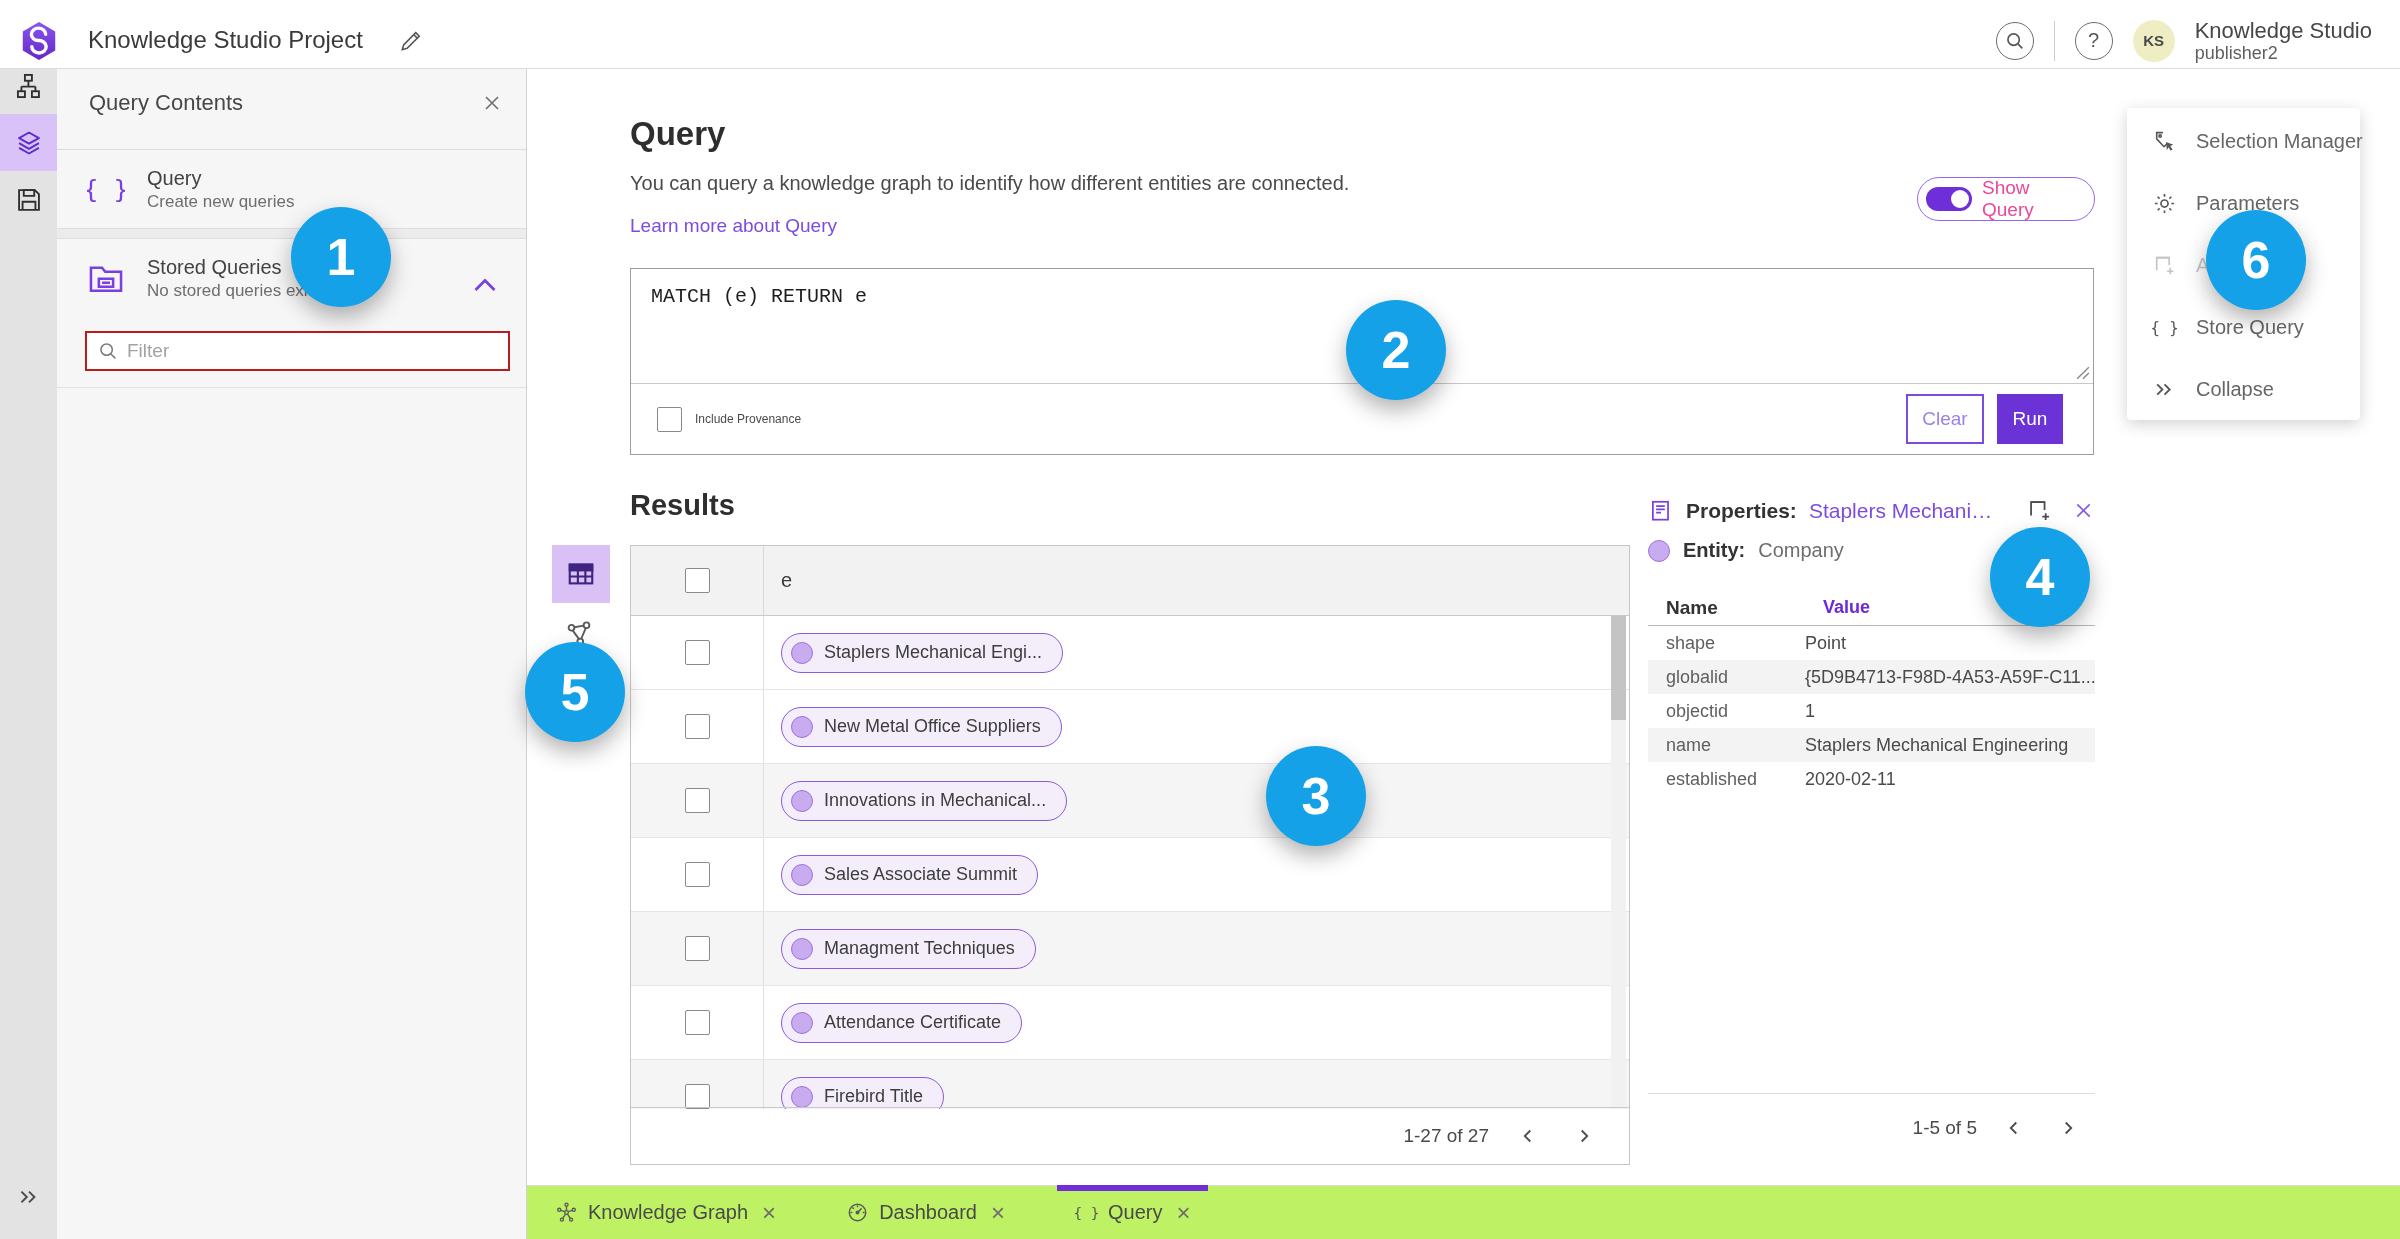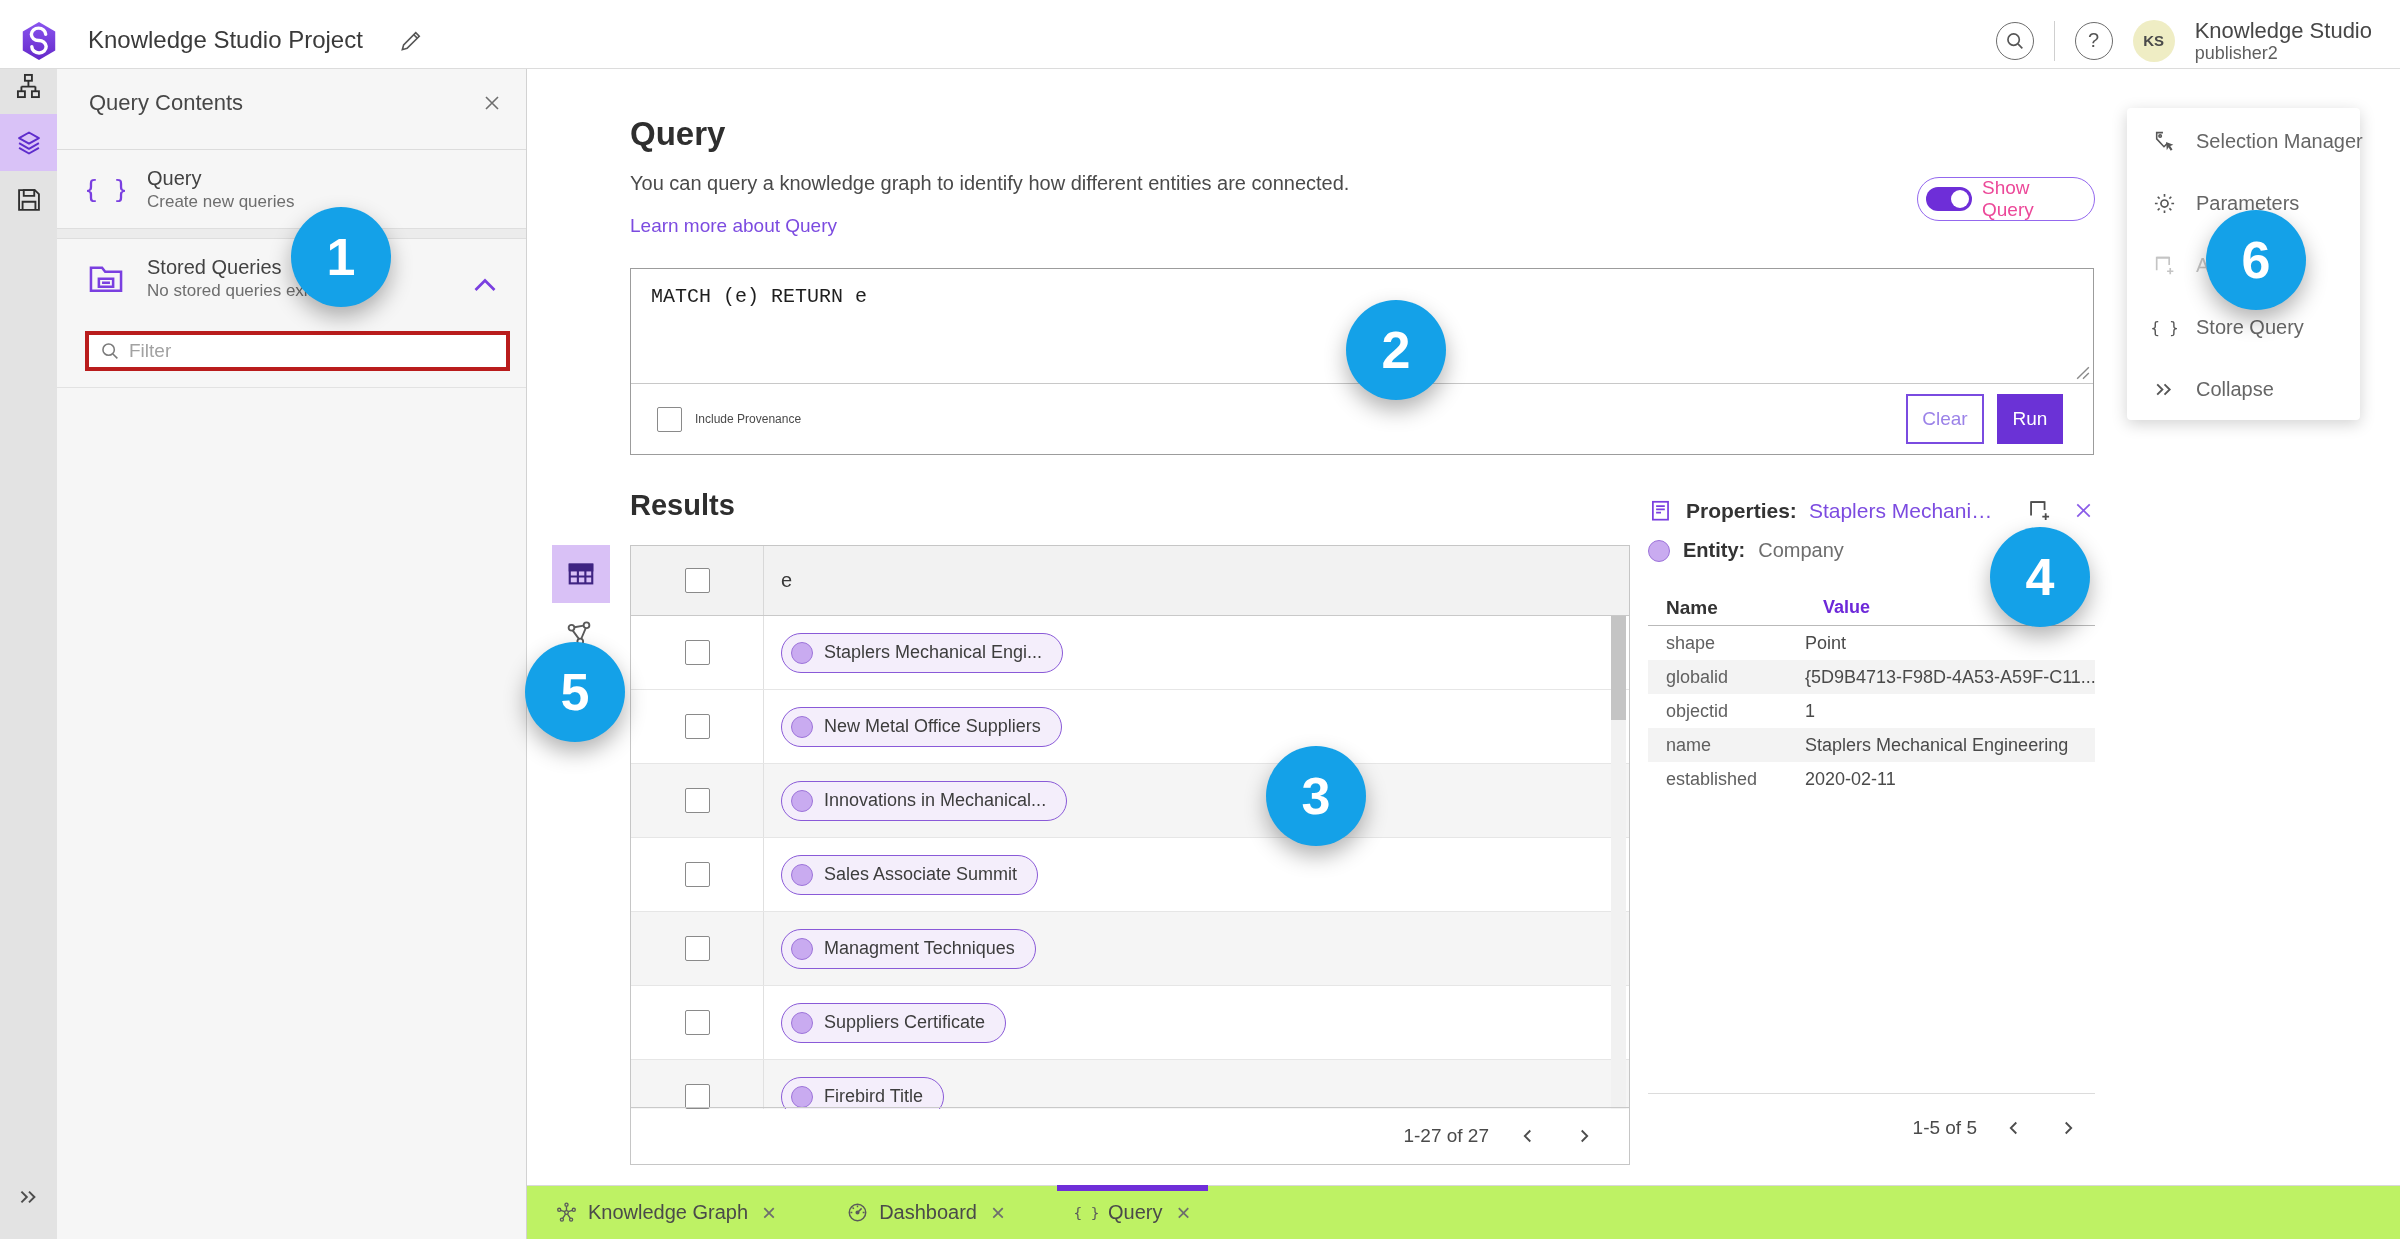--- a/index.html
+++ b/index.html
@@ -46,21 +46,21 @@
   .lp-close { position:absolute; right:22px; top:34px; width:24px; height:24px; color:#6e6e6e;
               background:none; border:none; cursor:pointer; }
   .lp-item { position:relative; display:flex; align-items:center; gap:22px; padding:0 28px 0 30px; height:78px; cursor:pointer; }
   .lp-item .icon { width:38px; height:38px; color:#7a3fe0; flex:0 0 38px; }
   .lp-item-txt { display:flex; flex-direction:column; line-height:1.3; }
   .lp-item-title { font-size:20px; color:#424242; font-weight:500; }
   .lp-item-sub { font-size:17px; color:#6e6e6e; }
   .lp-band { height:11px; background:#ececec; border-top:1px solid #dedede; border-bottom:1px solid #dedede; }
   .lp-chevron { position:absolute; right:22px; top:28px; width:22px; height:22px; color:#555;
                 background:none; border:none; cursor:pointer; }
-  .lp-filter { margin:14px 16px 0 28px; height:40px; background:#fff; border:4px solid #b91c1c;
+  .lp-filter { margin:14px 16px 0 28px; height:40px; background:#fff; border:2px solid #b91c1c;
                display:flex; align-items:center; padding:0 10px; gap:8px; }
   .lp-filter .icon { width:22px; height:22px; color:#7a7a7a; }
   .lp-filter input { border:none; outline:none; flex:1; font-size:19px; color:#444; background:transparent;
                      font-family:inherit; }
   .lp-filter input::placeholder { color:#a2a2a2; }
   .lp-bottom-divider { margin-top:16px; height:1px; background:#e2e2e2; }
 
   
   .main { position:absolute; left:527px; top:57px; width:1873px; height:1128px; background:#fff; }
   .q-title { position:absolute; left:103px; top:58px; font-size:33px; font-weight:600; color:#2e2e2e; }
@@ -439,21 +439,21 @@
               </span>
             </div>
           </div>
           <div class="result-row">
             <div class="cell-check">
               <span class="checkbox"></span>
             </div>
             <div class="cell-e">
               <span class="entity-pill">
                 <span class="pill-dot"></span>
-                <span class="pill-label">Suppliers Certificate</span>
+                <span class="pill-label">Attendance Certificate</span>
               </span>
             </div>
           </div>
           <div class="result-row alt">
             <div class="cell-check">
               <span class="checkbox"></span>
             </div>
             <div class="cell-e">
               <span class="entity-pill">
                 <span class="pill-dot"></span>

